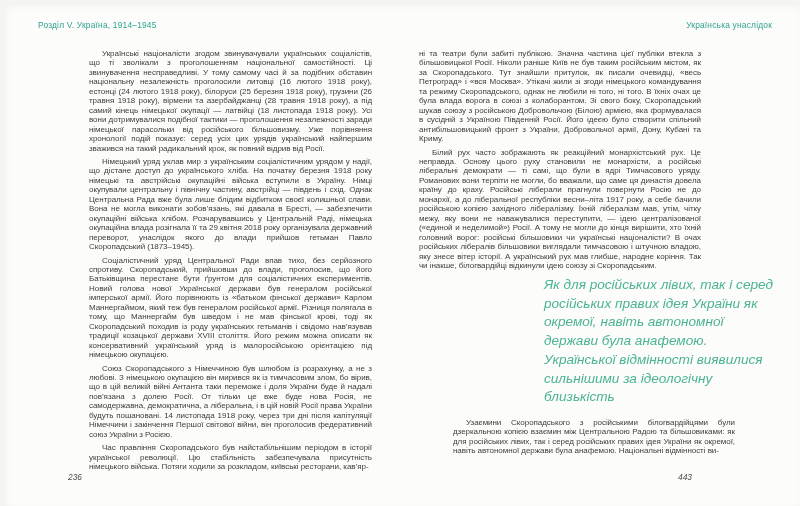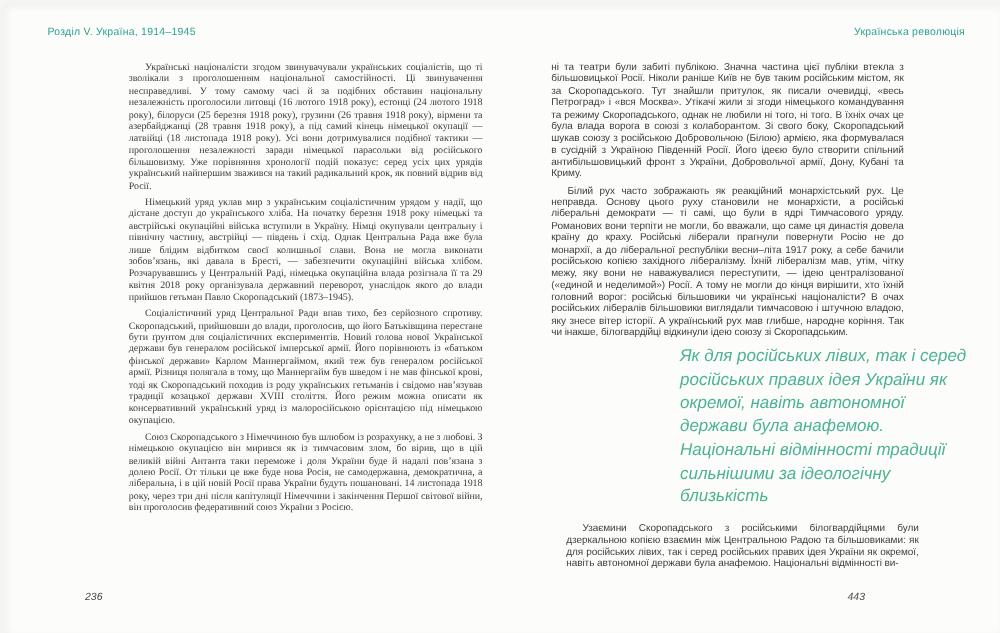--- a/index.html
+++ b/index.html
@@ -28,22 +28,22 @@
 
   .text-column {
     position: absolute;
     width: 291px;
     text-align: justify;
     font-size: 8px;
     line-height: 9.45px;
     letter-spacing: -0.05px;
     color: #3d3d3d;
   }
-  .text-column.left-col  { left: 95px;  top: 41px; font-family: Liberation Serif, serif; }
-  .text-column.right-col { left: 433px; top: 41px; width: 290px; }
+  .text-column.left-col  { left: 81px;  top: 41px; }
+  .text-column.right-col { left: 411px; top: 41px; width: 290px; }
 
   .text-column p { margin: 0; }
   .text-column p.indent { text-indent: 13px; }
 
   .pull-quote {
     position: absolute;
     left: 538px;
     top: 270px;
     width: 240px;
     font-size: 13.6px;
@@ -82,32 +82,33 @@
 
 <div class="spread">
 
   <div class="running-header left">Розділ V. Україна, 1914–1945</div>
 
   <div class="text-column left-col">
     <p class="indent">Українські націоналісти згодом звинувачували українських соціалістів, що ті зволікали з проголошенням національної самостійності. Ці звинувачення несправедливі. У тому самому часі й за подібних обставин національну незалежність проголосили литовці (16 лютого 1918 року), естонці (24 лютого 1918 року), білоруси (25 березня 1918 року), грузини (26 травня 1918 року), вірмени та азербайджанці (28 травня 1918 року), а під самий кінець німецької окупації — латвійці (18 листопада 1918 року). Усі вони дотримувалися подібної тактики — проголошення незалежності заради німецької парасольки від російського більшовизму. Уже порівняння хронології подій показує: серед усіх цих урядів український найпершим зважився на такий радикальний крок, як повний відрив від Росії.</p>
     <p class="indent">Німецький уряд уклав мир з українським соціалістичним урядом у надії, що дістане доступ до українського хліба. На початку березня 1918 року німецькі та австрійські окупаційні війська вступили в Україну. Німці окупували центральну і північну частину, австрійці — південь і схід. Однак Центральна Рада вже була лише блідим відбитком своєї колишньої слави. Вона не могла виконати зобов’язань, які давала в Бресті, — забезпечити окупаційні війська хлібом. Розчарувавшись у Центральній Раді, німецька окупаційна влада розігнала її та 29 квітня 2018 року організувала державний переворот, унаслідок якого до влади прийшов гетьман Павло Скоропадський (1873–1945).</p>
     <p class="indent">Соціалістичний уряд Центральної Ради впав тихо, без серйозного спротиву. Скоропадський, прийшовши до влади, проголосив, що його Батьківщина перестане бути ґрунтом для соціалістичних експериментів. Новий голова нової Української держави був генералом російської імперської армії. Його порівнюють із «батьком фінської держави» Карлом Маннергаймом, який теж був генералом російської армії. Різниця полягала в тому, що Маннергайм був шведом і не мав фінської крові, тоді як Скоропадський походив із роду українських гетьманів і свідомо нав’язував традиції козацької держави XVIII століття. Його режим можна описати як консервативний український уряд із малоросійською орієнтацією під німецькою окупацією.</p>
     <p class="indent">Союз Скоропадського з Німеччиною був шлюбом із розрахунку, а не з любові. З німецькою окупацією він мирився як із тимчасовим злом, бо вірив, що в цій великій війні Антанта таки переможе і доля України буде й надалі пов’язана з долею Росії. От тільки це вже буде нова Росія, не самодержавна, демократична, а ліберальна, і в цій новій Росії права України будуть пошановані. 14 листопада 1918 року, через три дні після капітуляції Німеччини і закінчення Першої світової війни, він проголосив федеративний союз України з Росією.</p>
+    <p class="indent">Час правління Скоропадського був найстабільнішим періодом в історії української революції. Цю стабільність забезпечувала присутність німецького війська. Потяги ходили за розкладом, київські ресторани, кав’яр-</p>
   </div>
 
   <div class="folio left">236</div>
 
-  <div class="running-header right">Українська революція</div>
+  <div class="running-header right">Українська унаслідок</div>
 
   <div class="text-column right-col">
     <p>ні та театри були забиті публікою. Значна частина цієї публіки втекла з більшовицької Росії. Ніколи раніше Київ не був таким російським містом, як за Скоропадського. Тут знайшли притулок, як писали очевидці, «весь Петроград» і «вся Москва». Утікачі жили зі згоди німецького командування та режиму Скоропадського, однак не любили ні того, ні того. В їхніх очах це була влада ворога в союзі з колаборантом. Зі свого боку, Скоропадський шукав союзу з російською Добровольчою (Білою) армією, яка формувалася в сусідній з Україною Південній Росії. Його ідеєю було створити спільний антибільшовицький фронт з України, Добровольчої армії, Дону, Кубані та Криму.</p>
     <p class="indent">Білий рух часто зображають як реакційний монархістський рух. Це неправда. Основу цього руху становили не монархісти, а російські ліберальні демократи — ті самі, що були в ядрі Тимчасового уряду. Романових вони терпіти не могли, бо вважали, що саме ця династія довела країну до краху. Російські ліберали прагнули повернути Росію не до монархії, а до ліберальної республіки весни–літа 1917 року, а себе бачили російською копією західного лібералізму. Їхній лібералізм мав, утім, чітку межу, яку вони не наважувалися переступити, — ідею централізованої («единой и неделимой») Росії. А тому не могли до кінця вирішити, хто їхній головний ворог: російські більшовики чи українські націоналісти? В очах російських лібералів більшовики виглядали тимчасовою і штучною владою, яку знесе вітер історії. А український рух мав глибше, народне коріння. Так чи інакше, білогвардійці відкинули ідею союзу зі Скоропадським.</p>
   </div>
 
-  <div class="pull-quote">Як для російських лівих, так і серед російських правих ідея України як окремої, навіть автономної держави була анафемою. Національні відмінності традиції сильнішими за ідеологічну близькість</div>
+  <div class="pull-quote">Як для російських лівих, так і серед російських правих ідея України як окремої, навіть автономної держави була анафемою. Української відмінності виявилися сильнішими за ідеологічну близькість</div>
 
   <div class="closing-par">
     <p>Узаємини Скоропадського з російськими білогвардійцями були дзеркальною копією взаємин між Центральною Радою та більшовиками: як для російських лівих, так і серед російських правих ідея України як окремої, навіть автономної держави була анафемою. Національні відмінності ви-</p>
   </div>
 
   <div class="folio right">443</div>
 
 </div>
 
 </body></html>

